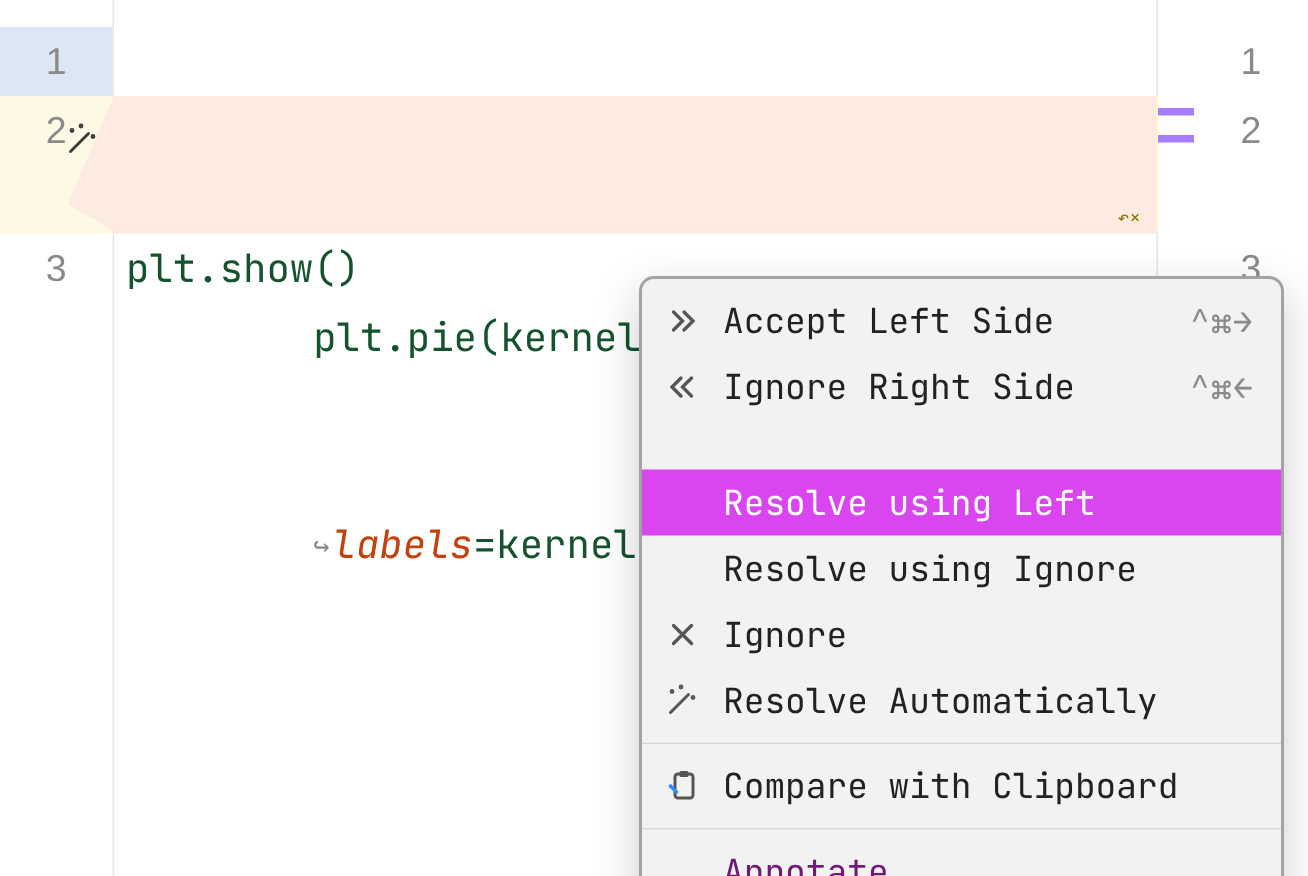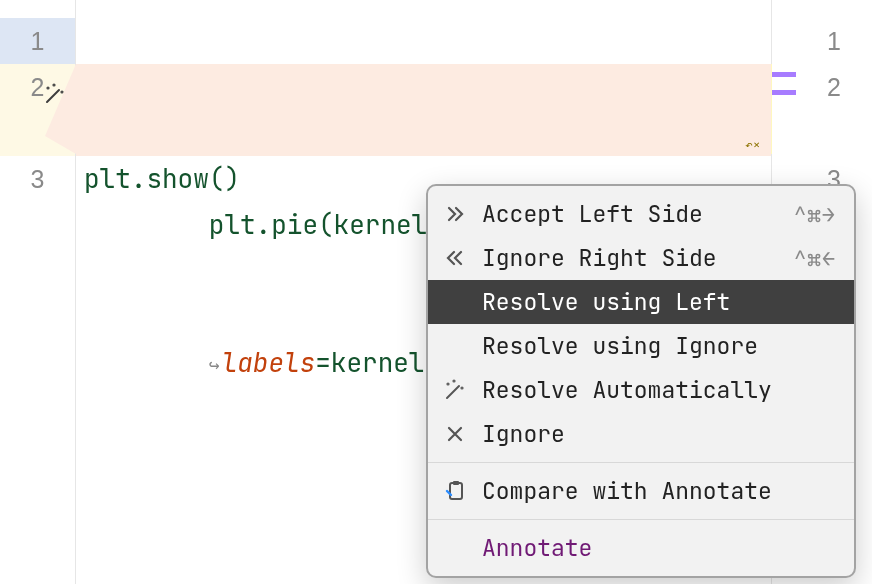--- a/index.html
+++ b/index.html
@@ -95,21 +95,21 @@
   }
   .mi {
     display: flex; align-items: center;
     height: 44px;
     padding: 0 18px 0 14px;
     color: #222;
     gap: 14px;
   }
   .mi .lbl { flex: 1 1 auto; }
   .mi .sc  { color: #8a8a8a; font-size: 22px; letter-spacing: 1px; }
-  .mi.sel { background: #404040; color: #fff; }
+  .mi.sel { background: #d946ef; color: #fff; margin-top: 33px; }
   .mi.disabled { color: #701a75; }
   .msep { height:1px; background:#d8d8d8; margin:6px 0; }
   .micon { width: 26px; height: 26px; display:flex; align-items:center; justify-content:center; color:#555; flex:0 0 26px;}
   .mi.sel .micon { color: #fff; }
   .micon svg { width: 24px; height: 24px; }
 </style>
 </head>
 <body>
 
 <div class="wrap">
@@ -175,49 +175,49 @@
       <div class="mi sel">
         <span class="micon"></span>
         <span class="lbl">Resolve using Left</span>
       </div>
       <div class="mi">
         <span class="micon"></span>
         <span class="lbl">Resolve using Ignore</span>
       </div>
       <div class="mi">
         <span class="micon">
+          <svg viewBox="0 0 24 24" fill="none" stroke="currentColor" stroke-width="2.2" stroke-linecap="round">
+              <path d="M6 6l12 12M18 6L6 18"></path>
+            </svg>
+        </span>
+        <span class="lbl">Ignore</span>
+      </div>
+      <div class="mi">
+        <span class="micon">
           <svg viewBox="0 0 24 24" fill="none" stroke="currentColor" stroke-width="2" stroke-linecap="round">
             <path d="M4 20 L16 8"></path>
               <circle cx="5" cy="6" r="0.6" fill="currentColor"></circle>
             <circle cx="11" cy="3" r="0.6" fill="currentColor"></circle>
               <circle cx="19" cy="10" r="0.6" fill="currentColor"></circle>
           </svg>
         </span>
         <span class="lbl">Resolve Automatically</span>
       </div>
-      <div class="mi">
-        <span class="micon">
-          <svg viewBox="0 0 24 24" fill="none" stroke="currentColor" stroke-width="2.2" stroke-linecap="round">
-              <path d="M6 6l12 12M18 6L6 18"></path>
-            </svg>
-        </span>
-        <span class="lbl">Ignore</span>
-      </div>
 
       <div class="msep"></div>
 
       <div class="mi">
         <span class="micon">
           <svg viewBox="0 0 24 24" fill="none" stroke="currentColor" stroke-width="2" stroke-linecap="round">
             <rect x="7" y="4" width="12" height="16" rx="2"></rect>
               <rect x="10" y="2" width="6" height="4" rx="1" fill="currentColor" stroke="none"></rect>
             <path d="M4 12l4 4" stroke="#2a8cff" stroke-width="2.4"></path>
           </svg>
         </span>
-        <span class="lbl">Compare with Annotate</span>
+        <span class="lbl">Compare with Clipboard</span>
       </div>
 
       <div class="msep"></div>
 
       <div class="mi disabled">
         <span class="micon"></span>
         <span class="lbl">Annotate</span>
       </div>
     </div>
   </div>

